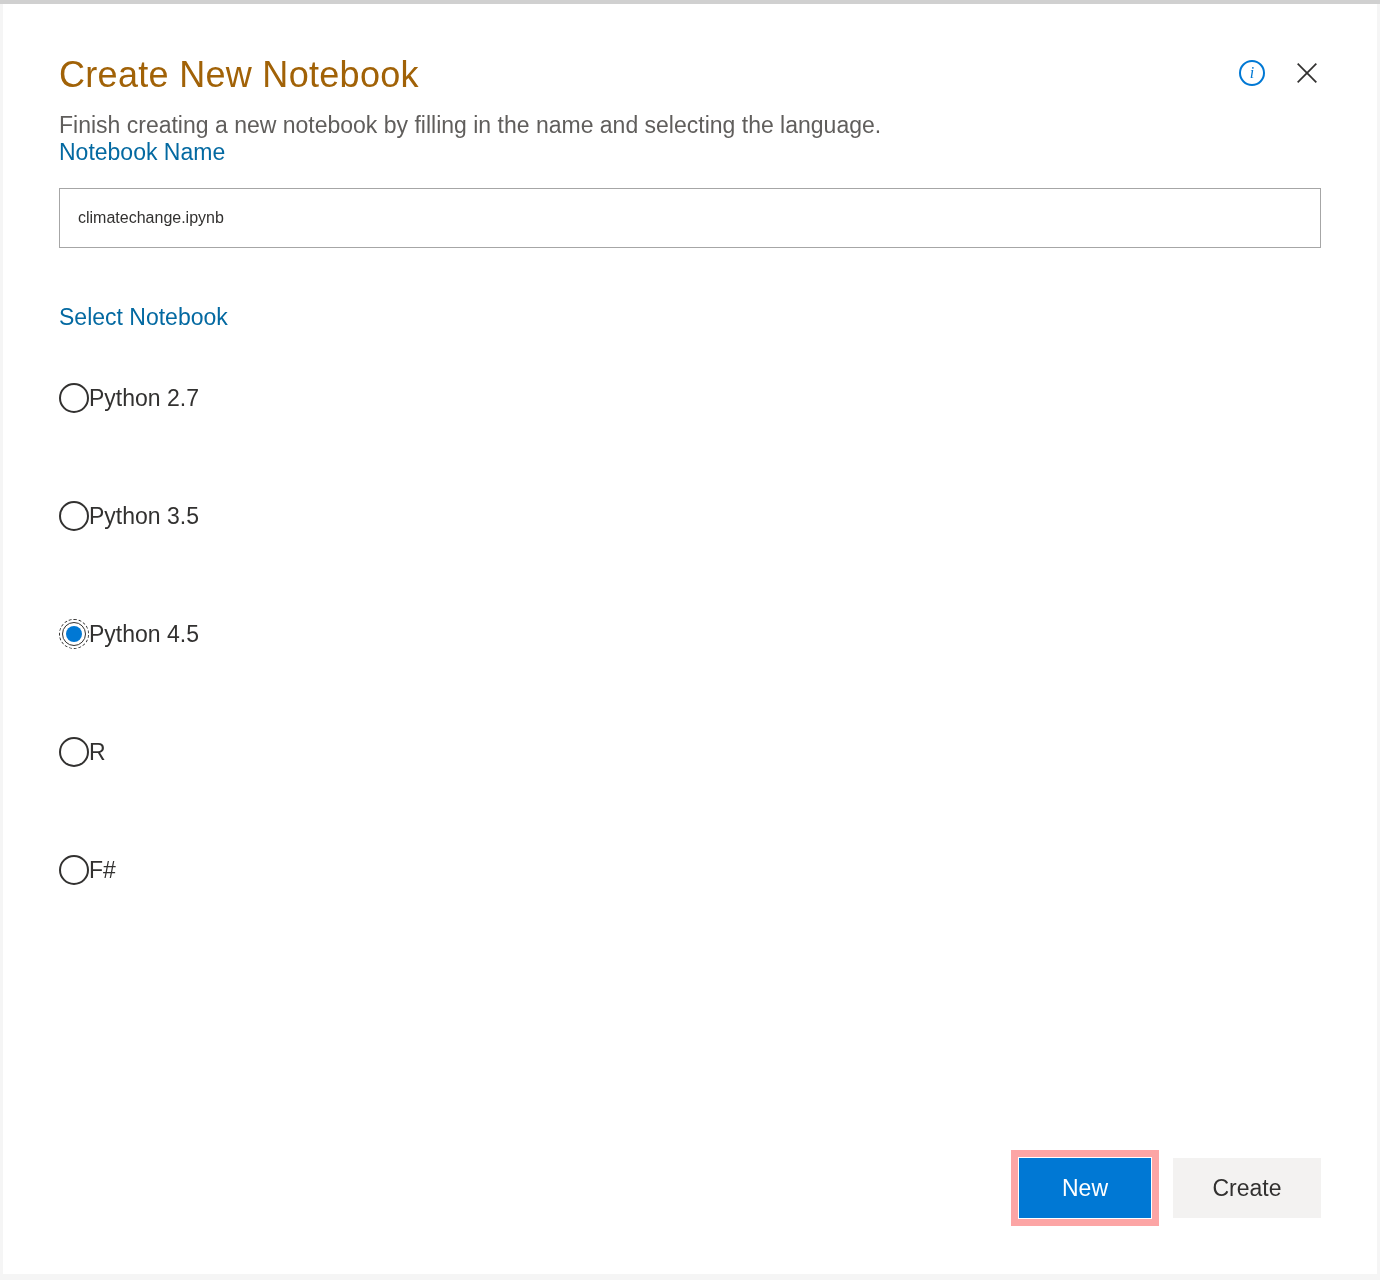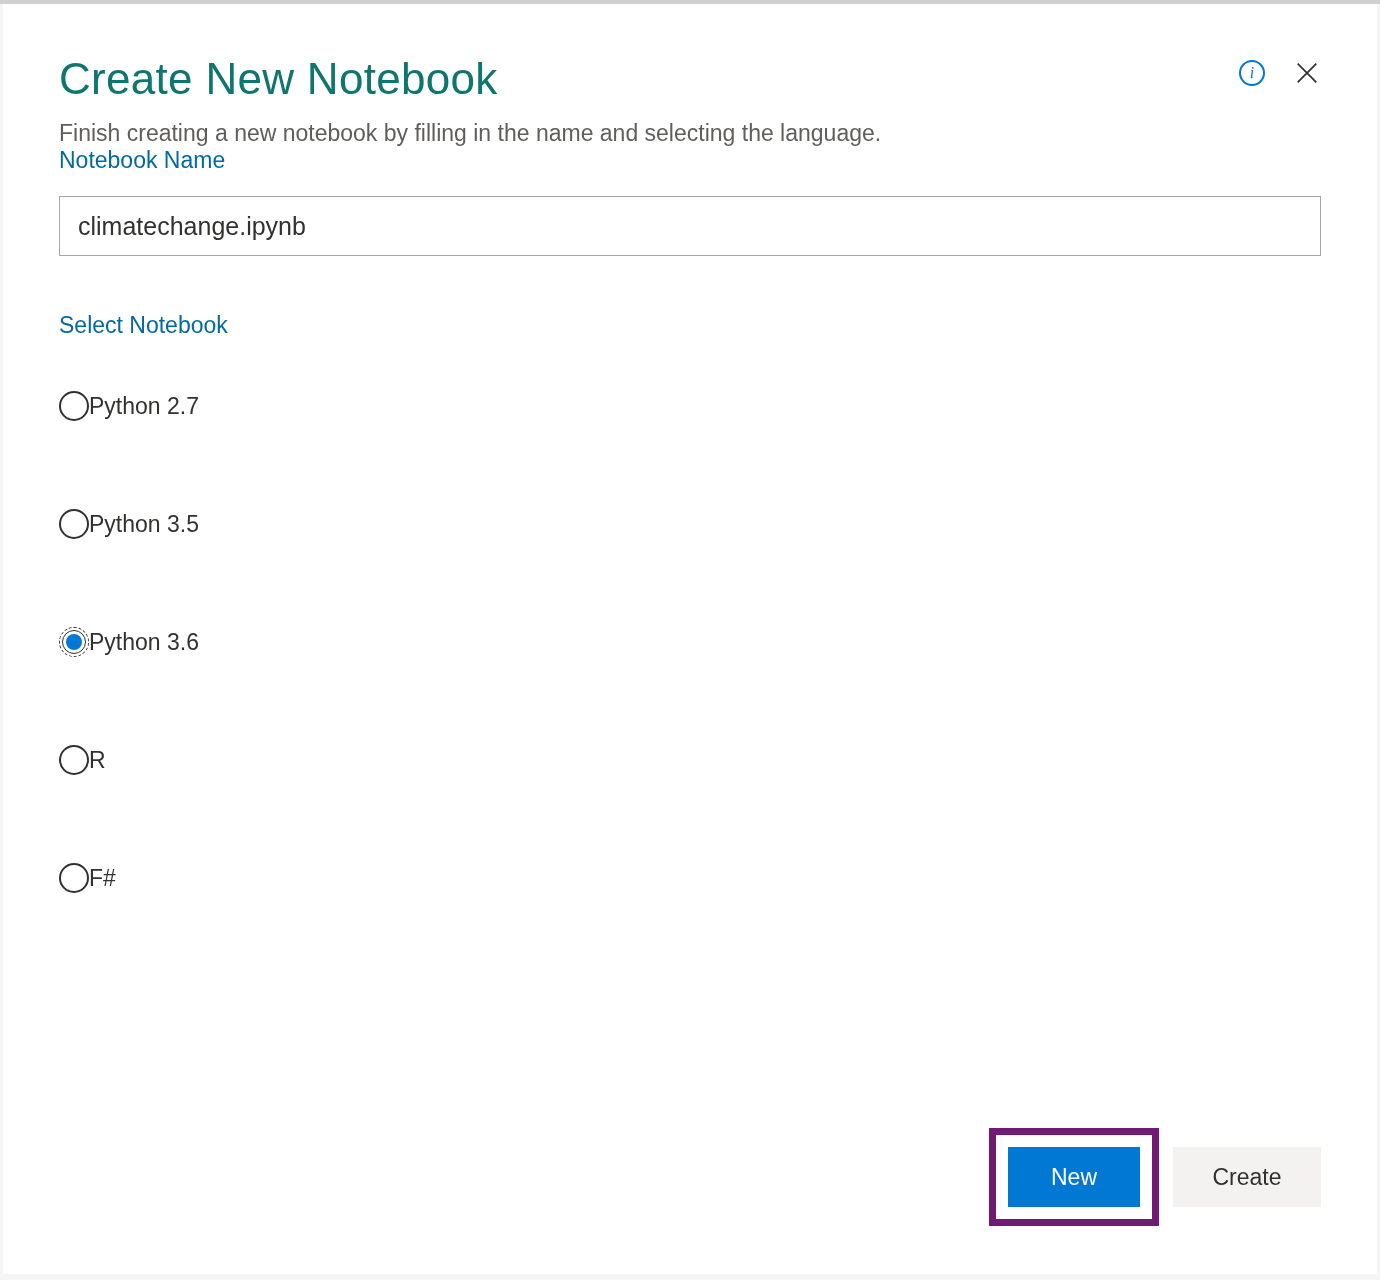--- a/index.html
+++ b/index.html
@@ -55,44 +55,44 @@
       width: 28px;
       height: 28px;
       cursor: pointer;
       color: #323130;
     }
     .close-icon svg {
       width: 100%;
       height: 100%;
     }
     .dialog-title {
-      font-size: 44px;
+      font-size: 36px;
       font-weight: 300;
-      color: #0f766e;
+      color: #a16207;
       margin-bottom: 16px;
       letter-spacing: 0.3px;
     }
     .dialog-subtitle {
       font-size: 23px;
       font-weight: 400;
       color: #605e5c;
     }
     .field-label {
       font-size: 23px;
       font-weight: 400;
       color: #0369a1;
       margin-bottom: 22px;
       display: block;
     }
     .text-input {
       width: 100%;
       max-width: 1300px;
       height: 60px;
       padding: 12px 18px;
-      font-size: 25px;
+      font-size: 16px;
       font-family: inherit;
       border: 1px solid #a6a6a6;
       background: #ffffff;
       color: #323130;
       outline: none;
       margin-bottom: 56px;
     }
     .radio-group {
       margin-top: 52px;
     }
@@ -138,22 +138,22 @@
     }
     .dialog-footer {
       position: absolute;
       bottom: 48px;
       right: 56px;
       display: flex;
       gap: 14px;
       align-items: center;
     }
     .btn-primary-wrapper {
-      border: 7px solid #701a75;
-      padding: 12px;
+      border: 7px solid #fca5a5;
+      padding: 1px;
     }
     .btn {
       height: 60px;
       padding: 0 38px;
       font-size: 23px;
       font-family: inherit;
       border: none;
       cursor: pointer;
       display: flex;
       align-items: center;
@@ -206,21 +206,21 @@
       <div class="radio-circle"></div>
       <span class="radio-label">Python 3.5</span>
     </div>
 
     <div class="radio-option">
       <div class="radio-circle selected">
         <div class="radio-inner-ring">
           <div class="radio-dot"></div>
         </div>
       </div>
-      <span class="radio-label">Python 3.6</span>
+      <span class="radio-label">Python 4.5</span>
     </div>
 
     <div class="radio-option">
       <div class="radio-circle"></div>
       <span class="radio-label">R</span>
     </div>
 
     <div class="radio-option">
       <div class="radio-circle"></div>
       <span class="radio-label">F#</span>

